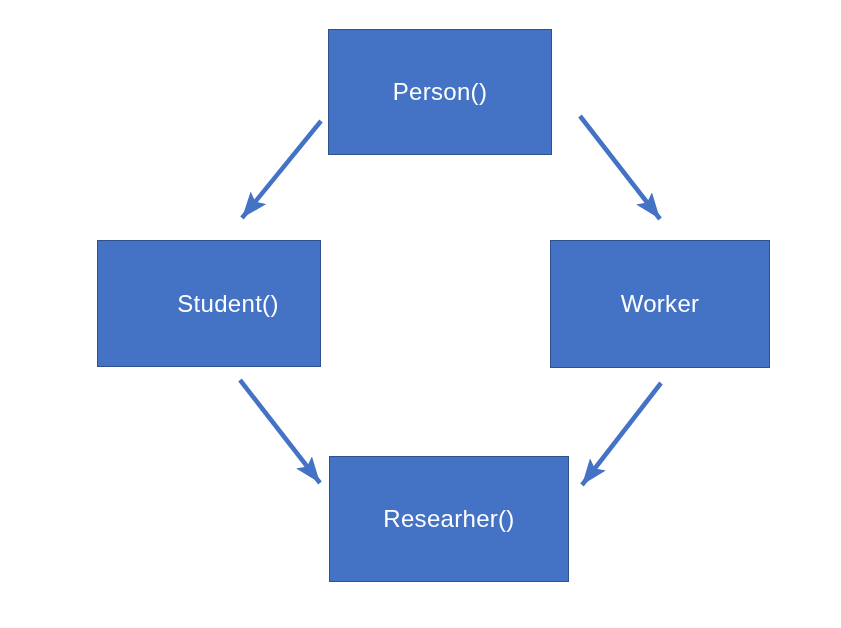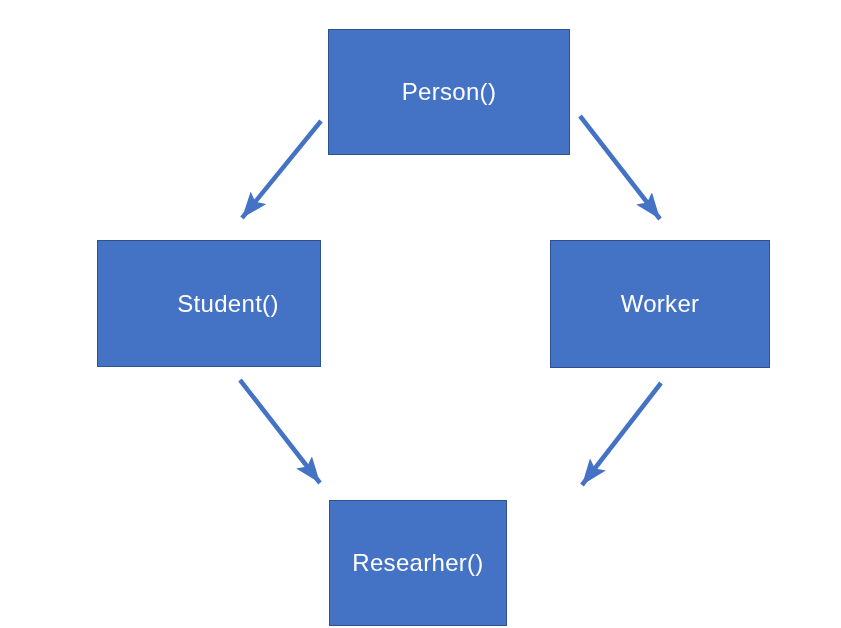--- a/index.html
+++ b/index.html
@@ -33,24 +33,24 @@
     border: 1.5px solid #2F528F;
     display: flex;
     align-items: center;
     justify-content: center;
     color: #FFFFFF;
     font-size: 24px;
     font-weight: 400;
     letter-spacing: 0.3px;
     text-align: center;
   }
-  .node-person    { left: 328px; top: 29px;  width: 242px; height: 126px; align-items: center; }
+  .node-person    { left: 328px; top: 29px;  width: 224px; height: 126px; align-items: center; }
   .node-student   { left: 97px;  top: 240px; width: 224px; height: 127px; padding-left: 38px; }
   .node-worker    { left: 550px; top: 240px; width: 220px; height: 128px; }
-  .node-researher { left: 329px; top: 456px; width: 178px; height: 126px; margin-top: 44px; }
+  .node-researher { left: 329px; top: 456px; width: 240px; height: 126px; }
 </style>
 </head>
 <body>
 
 <div class="canvas">
 
   <svg class="edges" viewBox="0 0 841 628" xmlns="http://www.w3.org/2000/svg" aria-hidden="true">
     <defs>
       <marker id="arrowhead" markerUnits="userSpaceOnUse" markerWidth="26" markerHeight="20" refX="26" refY="10" orient="auto">
         <path d="M0,0 L26,10 L0,20 L5,10 Z" fill="#4472C4"></path>

